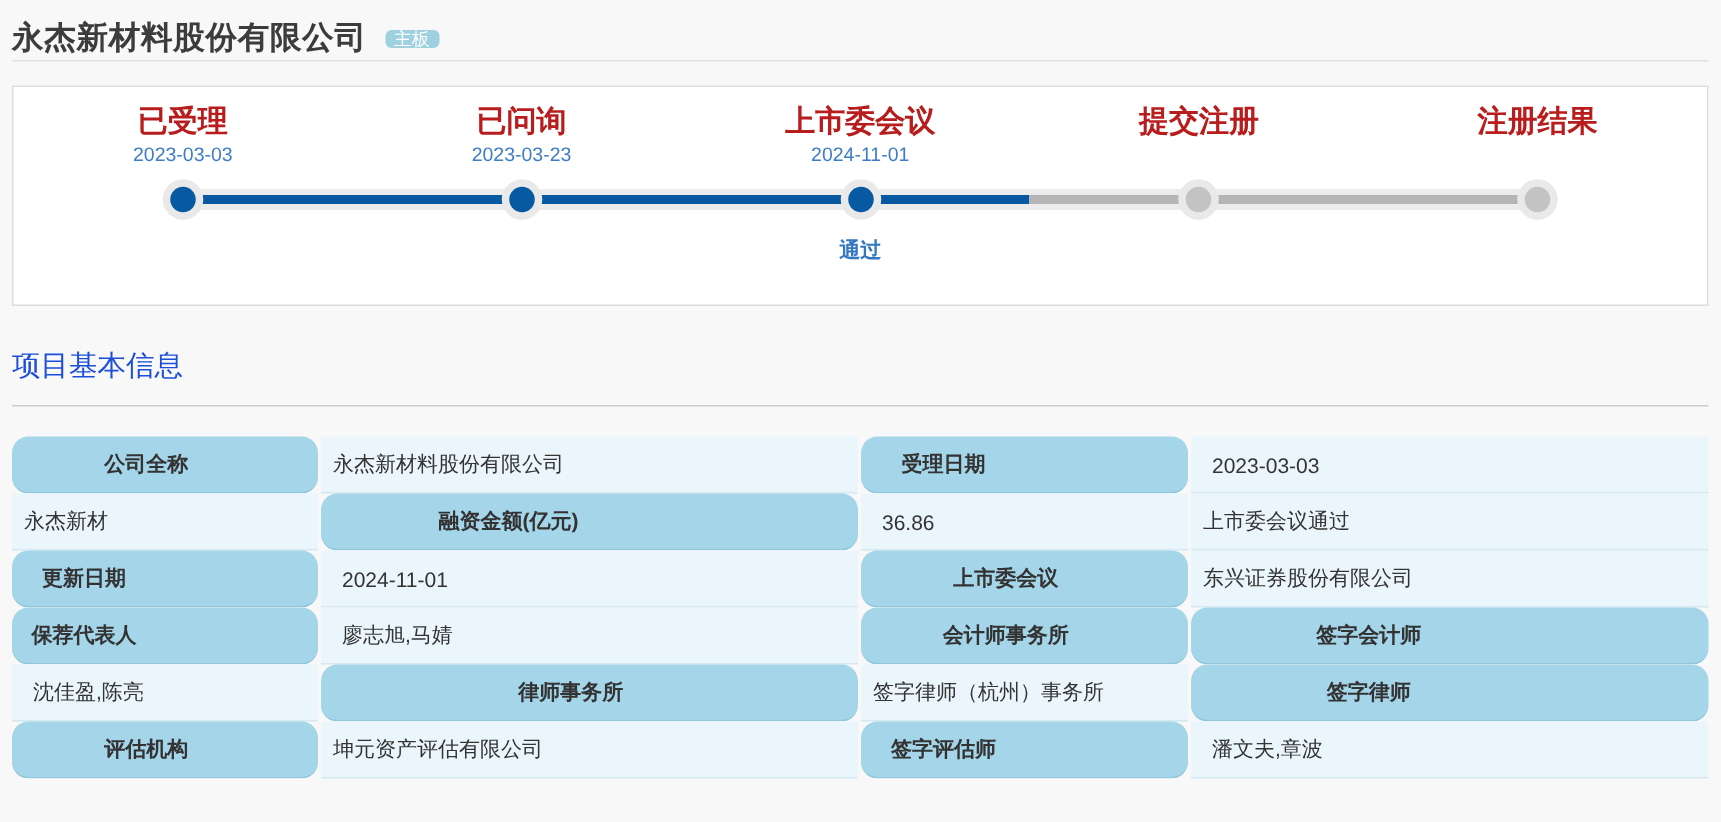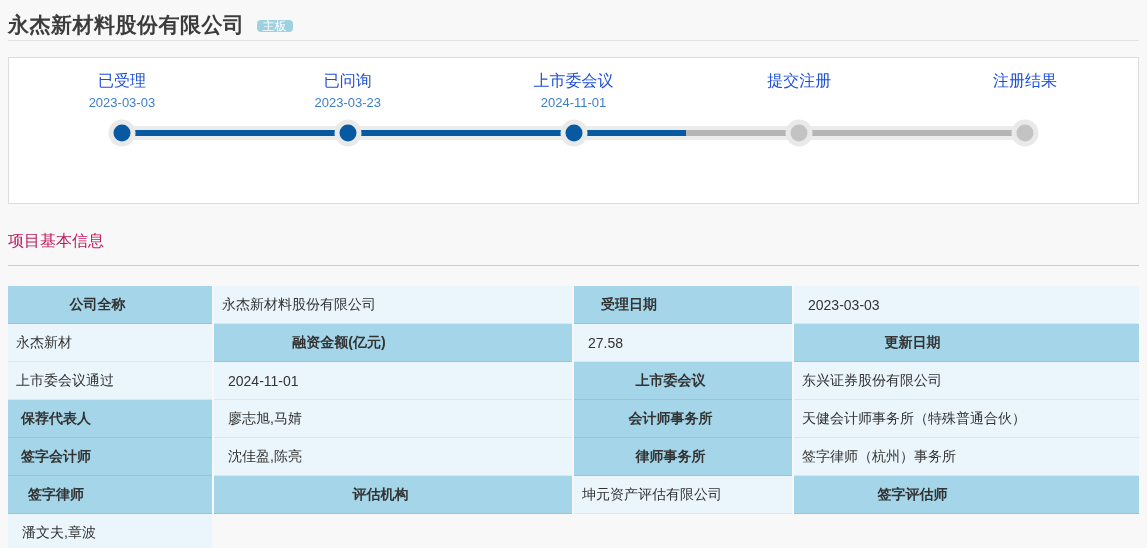--- a/index.html
+++ b/index.html
@@ -49,23 +49,23 @@
     border: 1px solid #dddddd;
     height: 147px;
     padding-top: 13px;
   }
   .stages {
     display: grid;
     grid-template-columns: repeat(5, 20%);
     text-align: center;
   }
   .stage-name {
-    font-size: 16px;
-    font-weight: normal;
-    color: #1d4ed8;
+    font-size: 20px;
+    font-weight: bold;
+    color: #b91c1c;
     line-height: 20px;
   }
   .stage-date {
     font-size: 13px;
     color: #3e7ec6;
     line-height: 19px;
     min-height: 19px;
     margin-top: 2px;
   }
   .track-area {
@@ -105,23 +105,23 @@
     left: 50%; top: 9px;
     transform: translateX(-50%);
     font-size: 14px;
     font-weight: bold;
     color: #3377c2;
   }
 
   
   .section-title {
     margin-top: 27px;
-    font-size: 16px;
+    font-size: 19px;
     font-weight: 400;
-    color: #be185d;
+    color: #1d4ed8;
     padding-bottom: 13px;
     border-bottom: 1px solid #cccccc;
   }
 
   
   .info-table {
     margin-top: 20px;
     display: grid;
     grid-template-columns: 204px 358px 218px 1fr;
     column-gap: 2px;
@@ -132,20 +132,21 @@
     display: flex;
     align-items: center;
     font-size: 14px;
     border-bottom: 1px solid;
   }
   .cell.lbl {
     background: #a4d5e8;
     border-color: #8ec6da;
     font-weight: bold;
     justify-content: center;
+    border-radius: 11px;
   }
   .cell.lbl.c1 { padding-right: 25px; }
   .cell.lbl.c3 { padding-right: 108px; }
   .cell.val {
     background: #eaf6fb;
     border-color: #d6e9f2;
     font-weight: normal;
   }
   .cell.val.c2 { padding-left: 8px; }
   .cell.val.c4 { padding-left: 14px; }
@@ -189,46 +190,48 @@
       <div class="track-bg"></div>
       <div class="track-seg track-done"></div>
       <div class="track-seg track-rest"></div>
       <span class="dot done" style="left:10%"></span>
       <span class="dot done" style="left:30%"></span>
       <span class="dot done" style="left:50%"></span>
       <span class="dot pending" style="left:70%"></span>
       <span class="dot pending" style="left:90%"></span>
     </div>
 
+    <div class="note-row">
+      <div class="note">通过</div>
+    </div>
   </section>
 
   <h2 class="section-title">项目基本信息</h2>
 
   <div class="info-table">
 
     <div class="cell lbl c1">公司全称</div>
     <div class="cell val c2">永杰新材料股份有限公司</div>
     <div class="cell lbl c3">受理日期</div>
     <div class="cell val c4">2023-03-03</div>
 
     <div class="cell val c2">永杰新材</div>
     <div class="cell lbl c3">融资金额(亿元)</div>
-    <div class="cell val c4">27.58</div>
-
+    <div class="cell val c4">36.86</div>
+
+    <div class="cell val c2">上市委会议通过</div>
     <div class="cell lbl c3">更新日期</div>
-    <div class="cell val c2">上市委会议通过</div>
     <div class="cell val c4">2024-11-01</div>
 
     <div class="cell lbl c1">上市委会议</div>
     <div class="cell val c2">东兴证券股份有限公司</div>
     <div class="cell lbl c3">保荐代表人</div>
     <div class="cell val c4">廖志旭,马婧</div>
 
     <div class="cell lbl c1">会计师事务所</div>
-    <div class="cell val c2">天健会计师事务所（特殊普通合伙）</div>
     <div class="cell lbl c3">签字会计师</div>
     <div class="cell val c4">沈佳盈,陈亮</div>
 
     <div class="cell lbl c1">律师事务所</div>
     <div class="cell val c2">签字律师（杭州）事务所</div>
     <div class="cell lbl c3">签字律师</div>
 
     <div class="cell lbl c1">评估机构</div>
     <div class="cell val c2">坤元资产评估有限公司</div>
     <div class="cell lbl c3">签字评估师</div>

